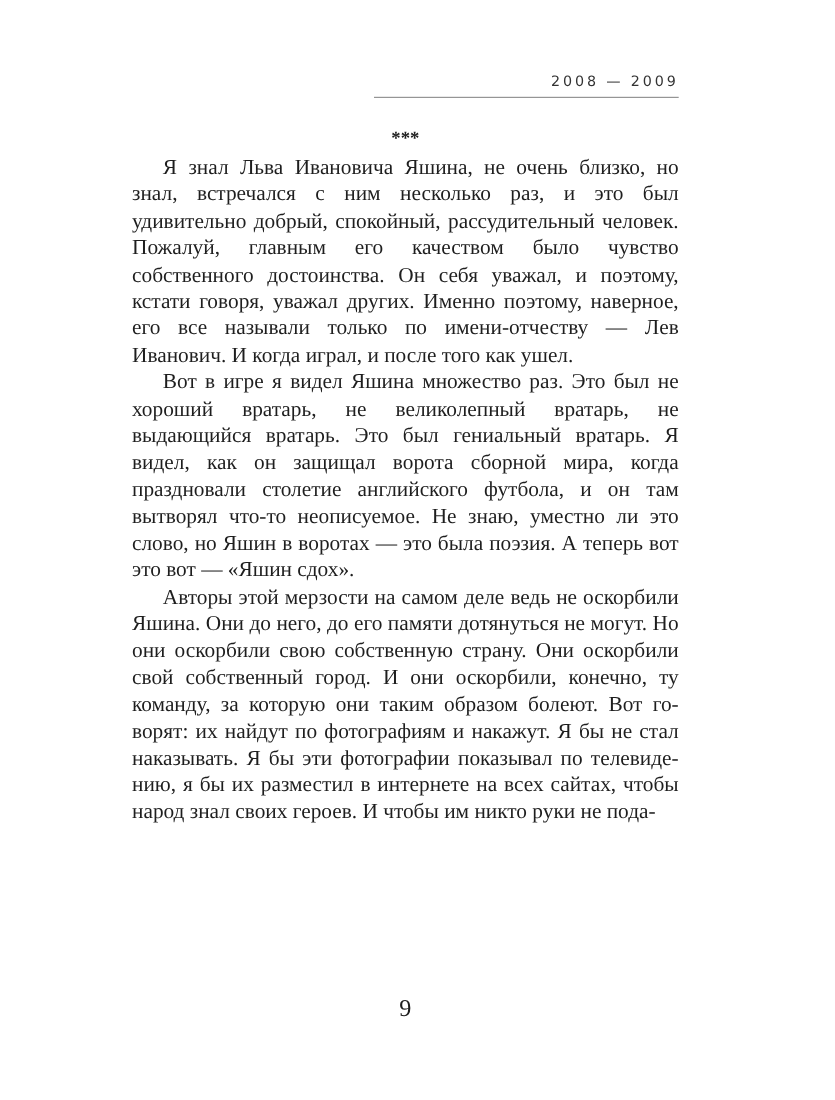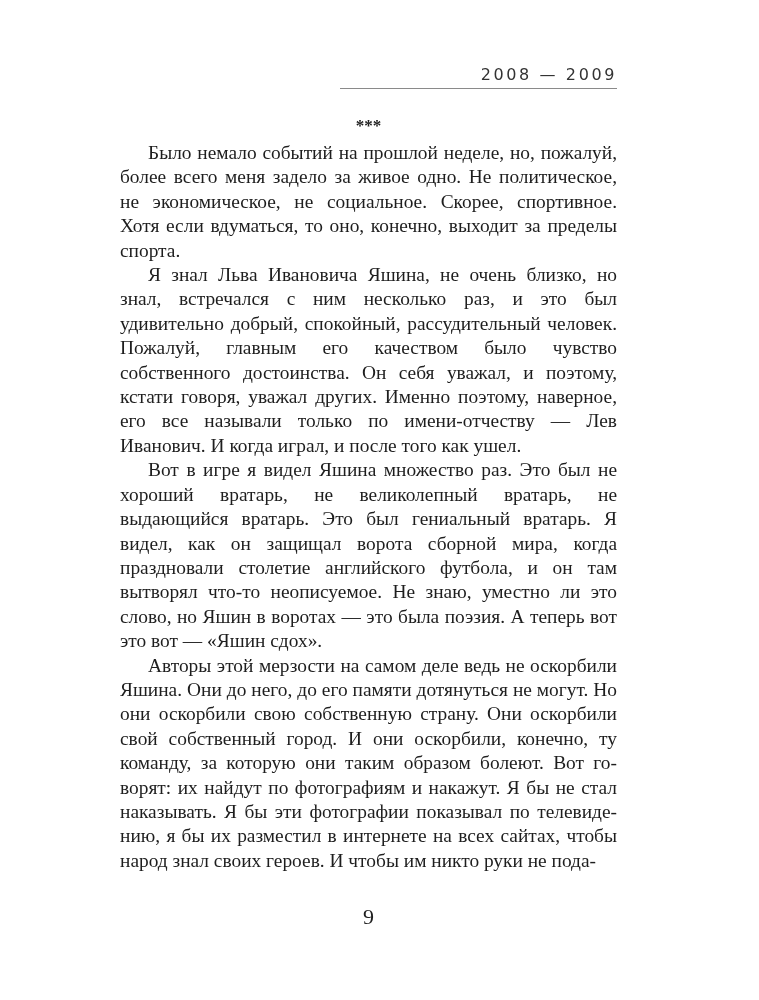--- a/index.html
+++ b/index.html
@@ -14,21 +14,21 @@
       overflow: hidden;
       color: #1e1e1e;
     }
     .running-head {
       position: absolute;
       left: 340px;
       top: 66px;
       width: 277px;
       text-align: right;
       font-family: "DejaVu Sans", sans-serif;
-      font-size: 16px;
+      font-size: 13px;
       letter-spacing: 2.6px;
       color: #333333;
       line-height: 18px;
       margin-right: -2px;
     }
     .head-rule {
       position: absolute;
       left: 340px;
       top: 88px;
       width: 277px;
@@ -77,19 +77,18 @@
   </style>
 </head>
 <body>
 
 <div class="running-head">2008 — 2009</div>
 <div class="head-rule"></div>
 
 <div class="section-mark">***</div>
 
 <div class="text-block">
-  <p>Было немало событий на прошлой неделе, но, пожалуй, более всего меня задело за живое одно. Не политическое, не экономическое, не социальное. Скорее, спортивное. Хотя если вдуматься, то оно, конечно, выходит за пределы спорта.</p>
   <p>Я знал Льва Ивановича Яшина, не очень близко, но знал, встречался с ним несколько раз, и это был удивительно добрый, спокойный, рассудительный человек. Пожалуй, главным его качеством было чувство собственного досто­инства. Он себя уважал, и поэтому, кстати говоря, уважал других. Именно поэтому, наверное, его все называли только по имени-отчеству — Лев Иванович. И когда играл, и после того как ушел.</p>
   <p>Вот в игре я видел Яшина множество раз. Это был не хо­роший вратарь, не великолепный вратарь, не выдающийся вратарь. Это был гениальный вратарь. Я видел, как он защи­щал ворота сборной мира, когда праздновали столетие ан­глийского футбола, и он там вытворял что-то неописуемое. Не знаю, уместно ли это слово, но Яшин в воротах — это была поэзия. А теперь вот это вот — «Яшин сдох».</p>
   <p>Авторы этой мерзости на самом деле ведь не оскорби­ли Яшина. Они до него, до его памяти дотянуться не могут. Но они оскорбили свою собственную страну. Они оскор­били свой собственный город. И они оскорбили, конечно, ту команду, за которую они таким образом болеют. Вот го­ворят: их найдут по фотографиям и накажут. Я бы не стал наказывать. Я бы эти фотографии показывал по телевиде­нию, я бы их разместил в интернете на всех сайтах, чтобы народ знал своих героев. И чтобы им никто руки не пода-</p>
 </div>
 
 <div class="page-number">9</div>
 
 </body></html>

